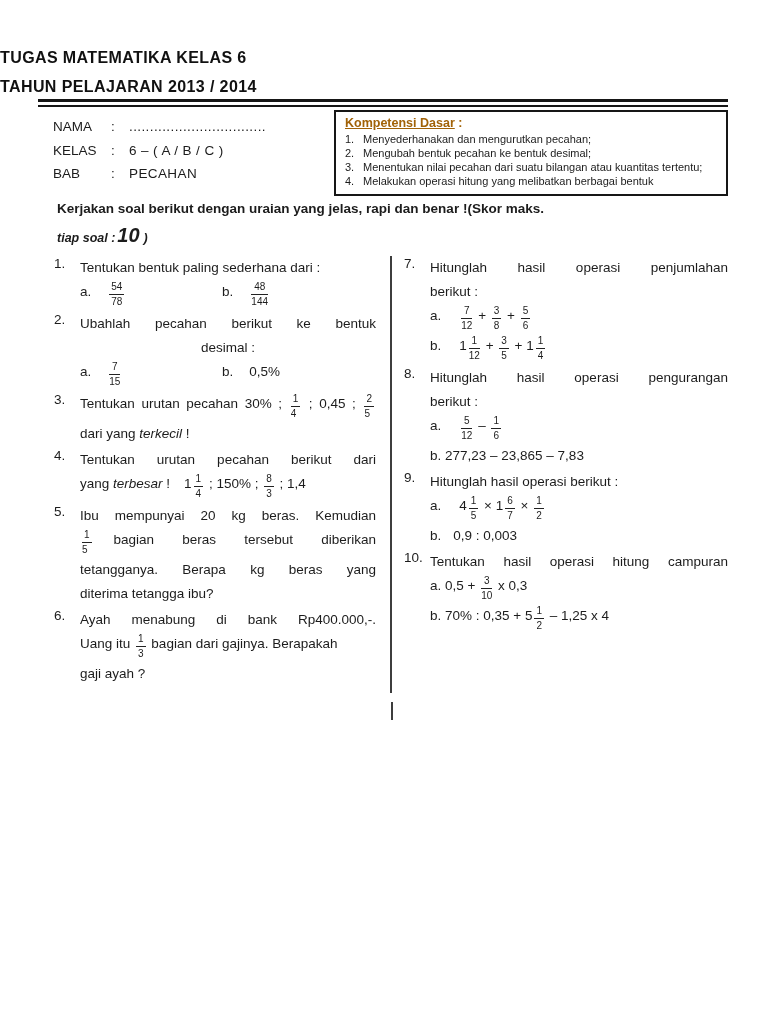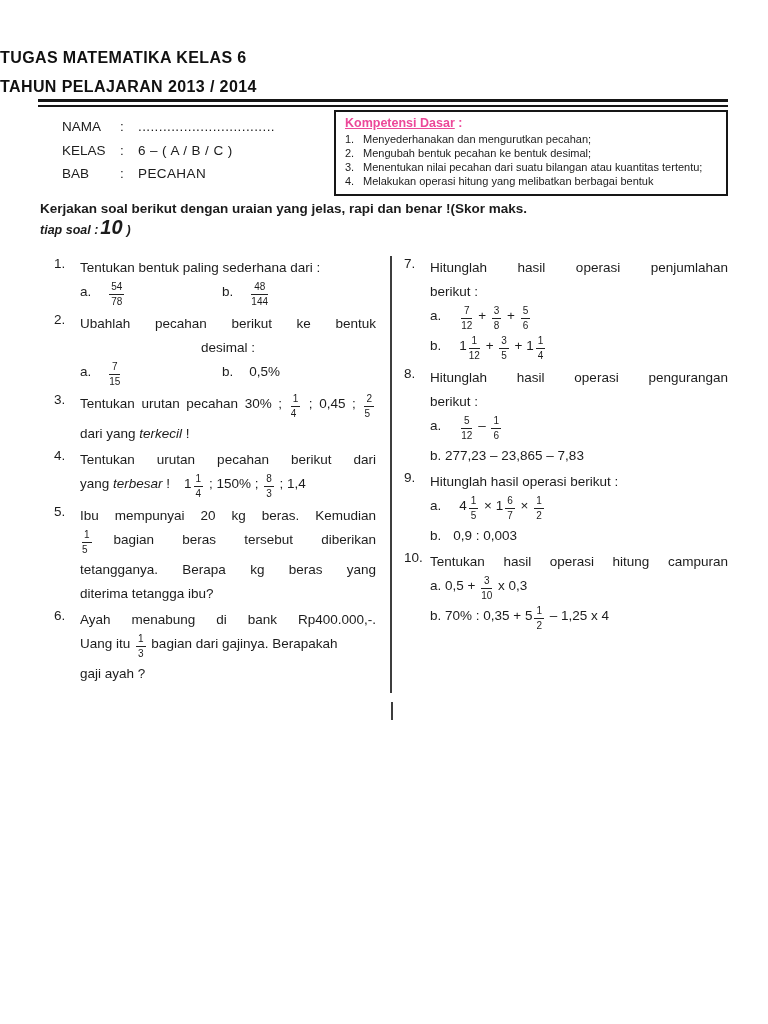--- a/index.html
+++ b/index.html
@@ -13,40 +13,40 @@
   .titles { position:absolute; top:49px; left:0; width:100%; text-align:left; }
   .title-line { font-size:16px; font-weight:bold; color:#111; letter-spacing:0.4px; }
   .title-line + .title-line { margin-top:11px; }
   .header-rule {
     position:absolute; top:99px; left:38px; width:690px; height:3px;
     border-top:3px solid #161616; border-bottom:2px solid #161616;
   }
   
   .student-info { position:absolute; left:53px; top:115px; width:275px; }
   .info-row { display:flex; height:23.5px; align-items:center; font-size:13.5px; }
-  .info-label { width:58px;margin-left:9px; }
+  .info-label { width:58px; }
   .info-colon { width:18px; }
   .info-value { letter-spacing:0.4px; white-space:nowrap; }
   
   .kd-box {
     position:absolute; left:334px; top:110px; width:372px;
     border:2px solid #161616; padding:4px 9px 6px 9px; background:#fff;
   }
-  .kd-title { font-size:12.5px; font-weight:bold; color:#ec4899; }
+  .kd-title { font-size:12.5px; font-weight:bold; color:#a16207; }
   .kd-title .u { text-decoration:underline; }
   .kd-list { margin-top:2px; }
   .kd-item { display:flex; font-size:11px; line-height:14px; color:#1c1c1c; }
   .kd-num { width:18px; flex:none; }
   .kd-text { flex:1; }
   
-  .instruction { position:absolute; left:40px; top:201px; width:676px; }
+  .instruction { position:absolute; left:57px; top:201px; width:676px; }
   .instr-line1 { display:flex; font-size:13.5px; font-weight:bold; }
   .instr-main { white-space:nowrap; }
   .score-note { white-space:nowrap; }
-  .instr-line2 { display:flex; align-items:baseline; font-weight:bold; font-style:italic; font-size:12.5px; }
+  .instr-line2 { margin-top:8px; display:flex; align-items:baseline; font-weight:bold; font-style:italic; font-size:12.5px; }
   .score-value { font-size:20px; margin:0 4px 0 2px; }
   
   .col { position:absolute; top:256px; font-size:13.5px; }
   .col-left  { left:54px;  width:322px; }
   .col-right { left:404px; width:324px; }
   .divider { position:absolute; left:390px; top:256px; width:2px; height:437px; background:#3d3d3d; }
   .cursor-mark { position:absolute; left:391px; top:702px; width:2px; height:18px; background:#3d3d3d; }
   .question { display:flex; margin-bottom:2px; }
   .qnum { width:26px; flex:none; }
   .qbody { flex:1; min-width:0; }

